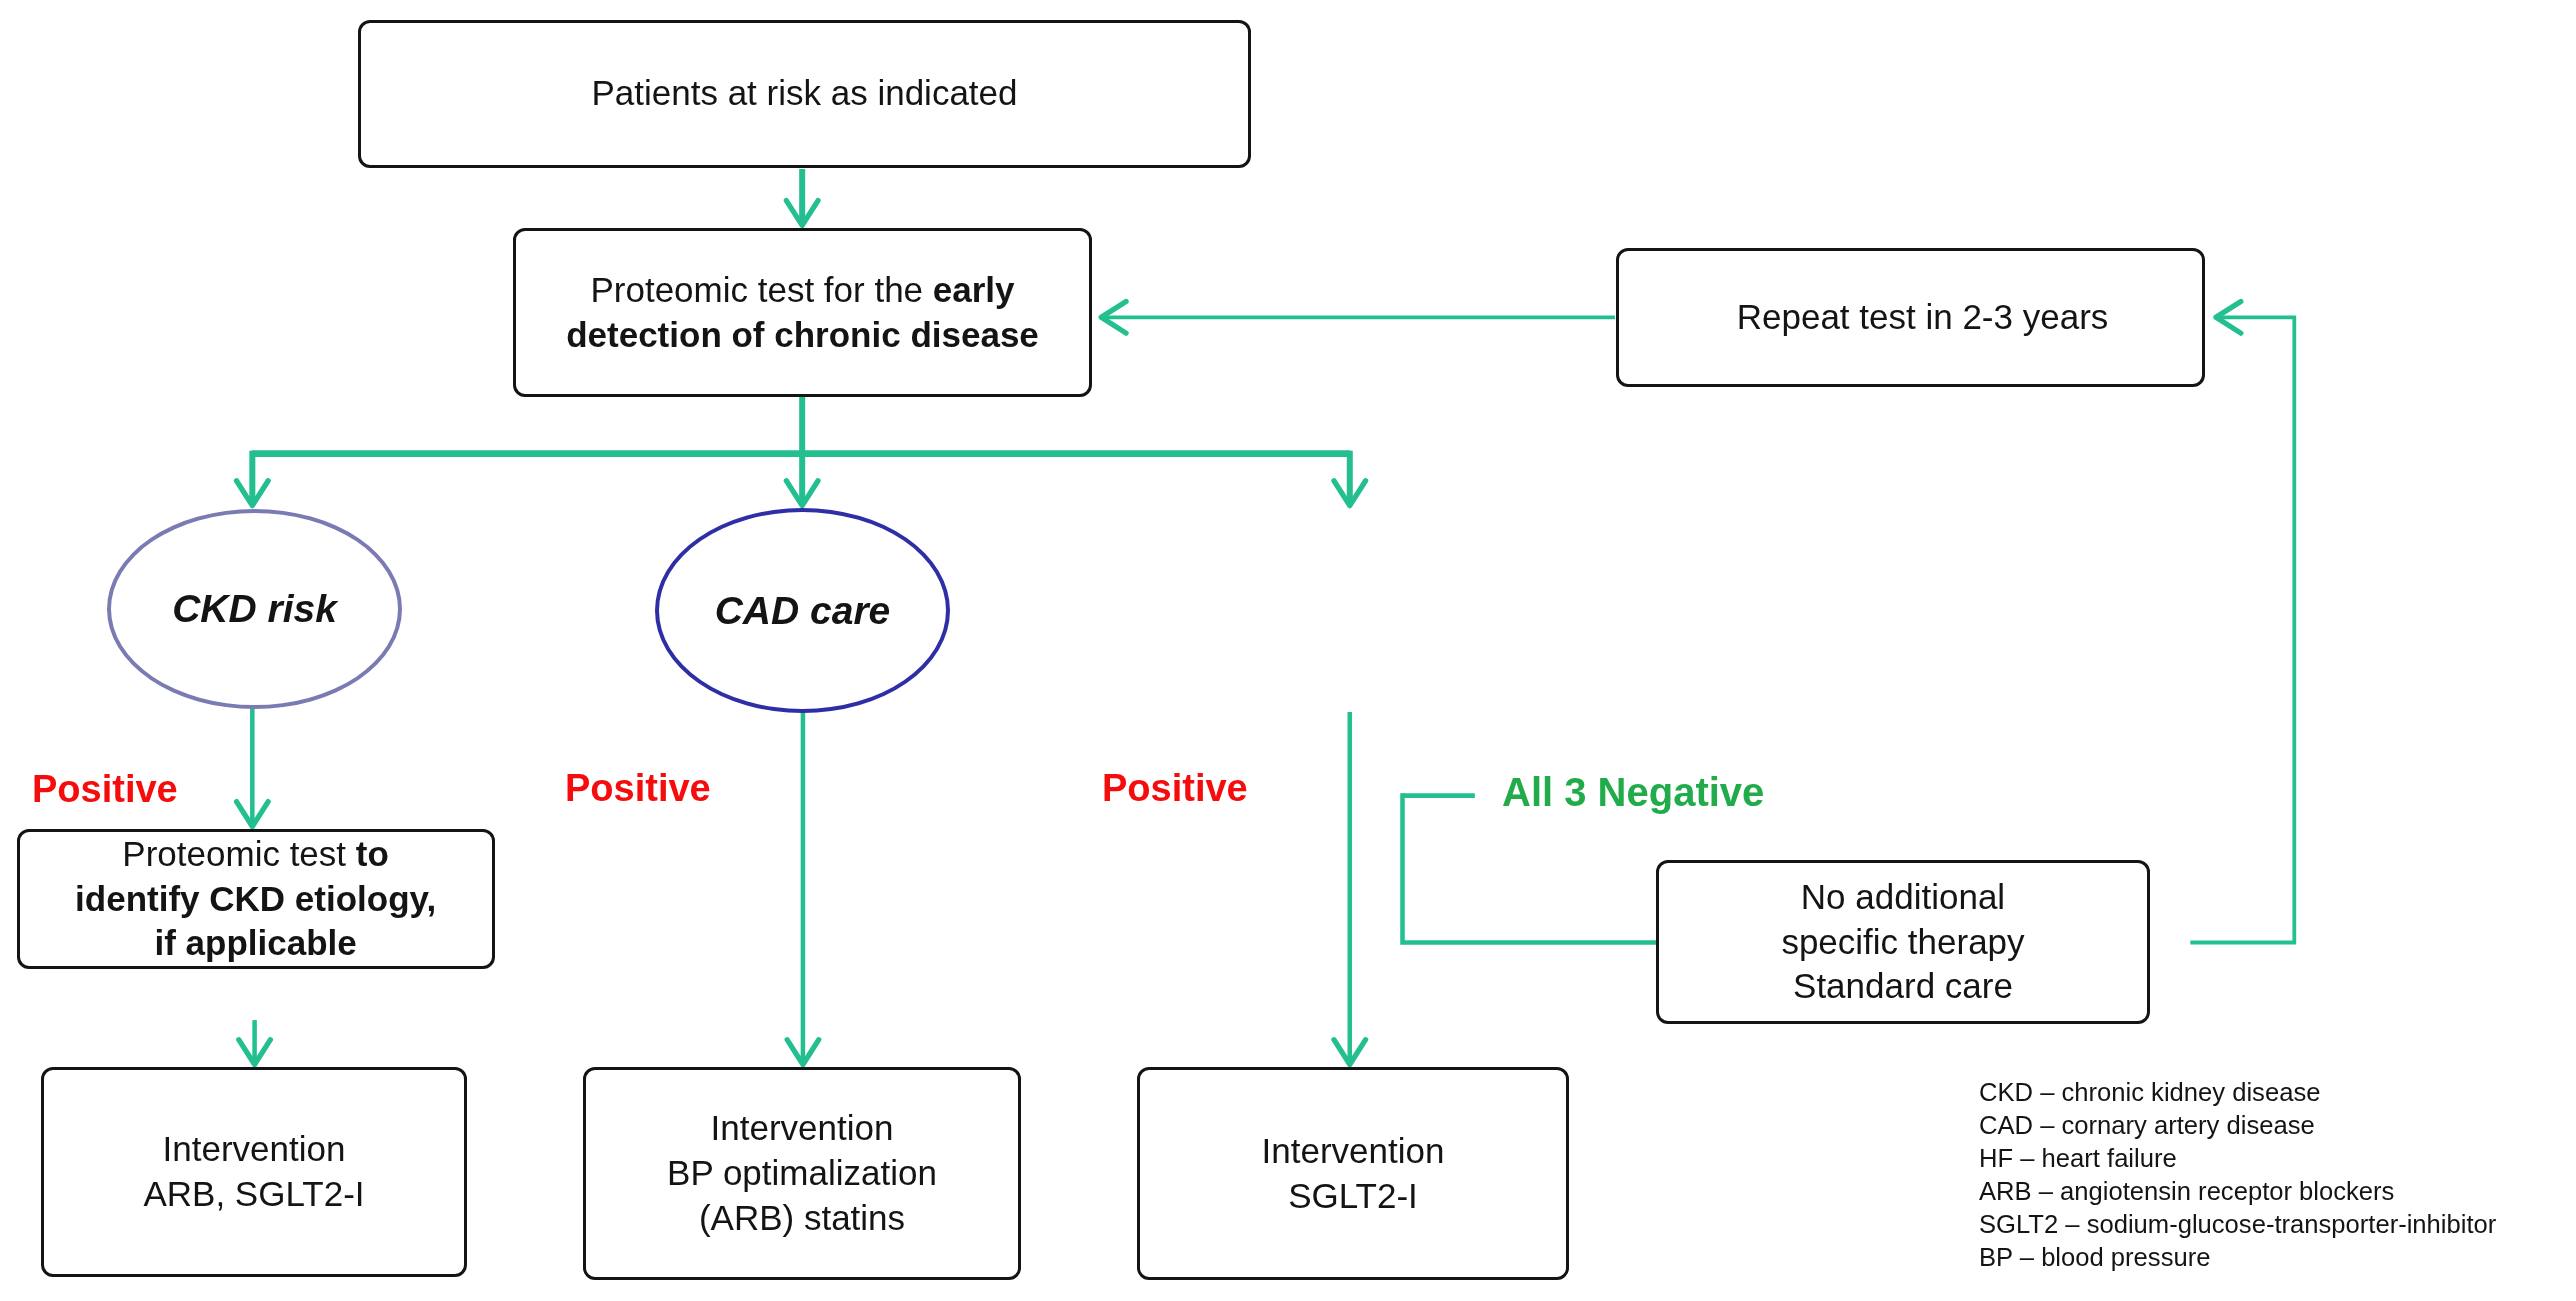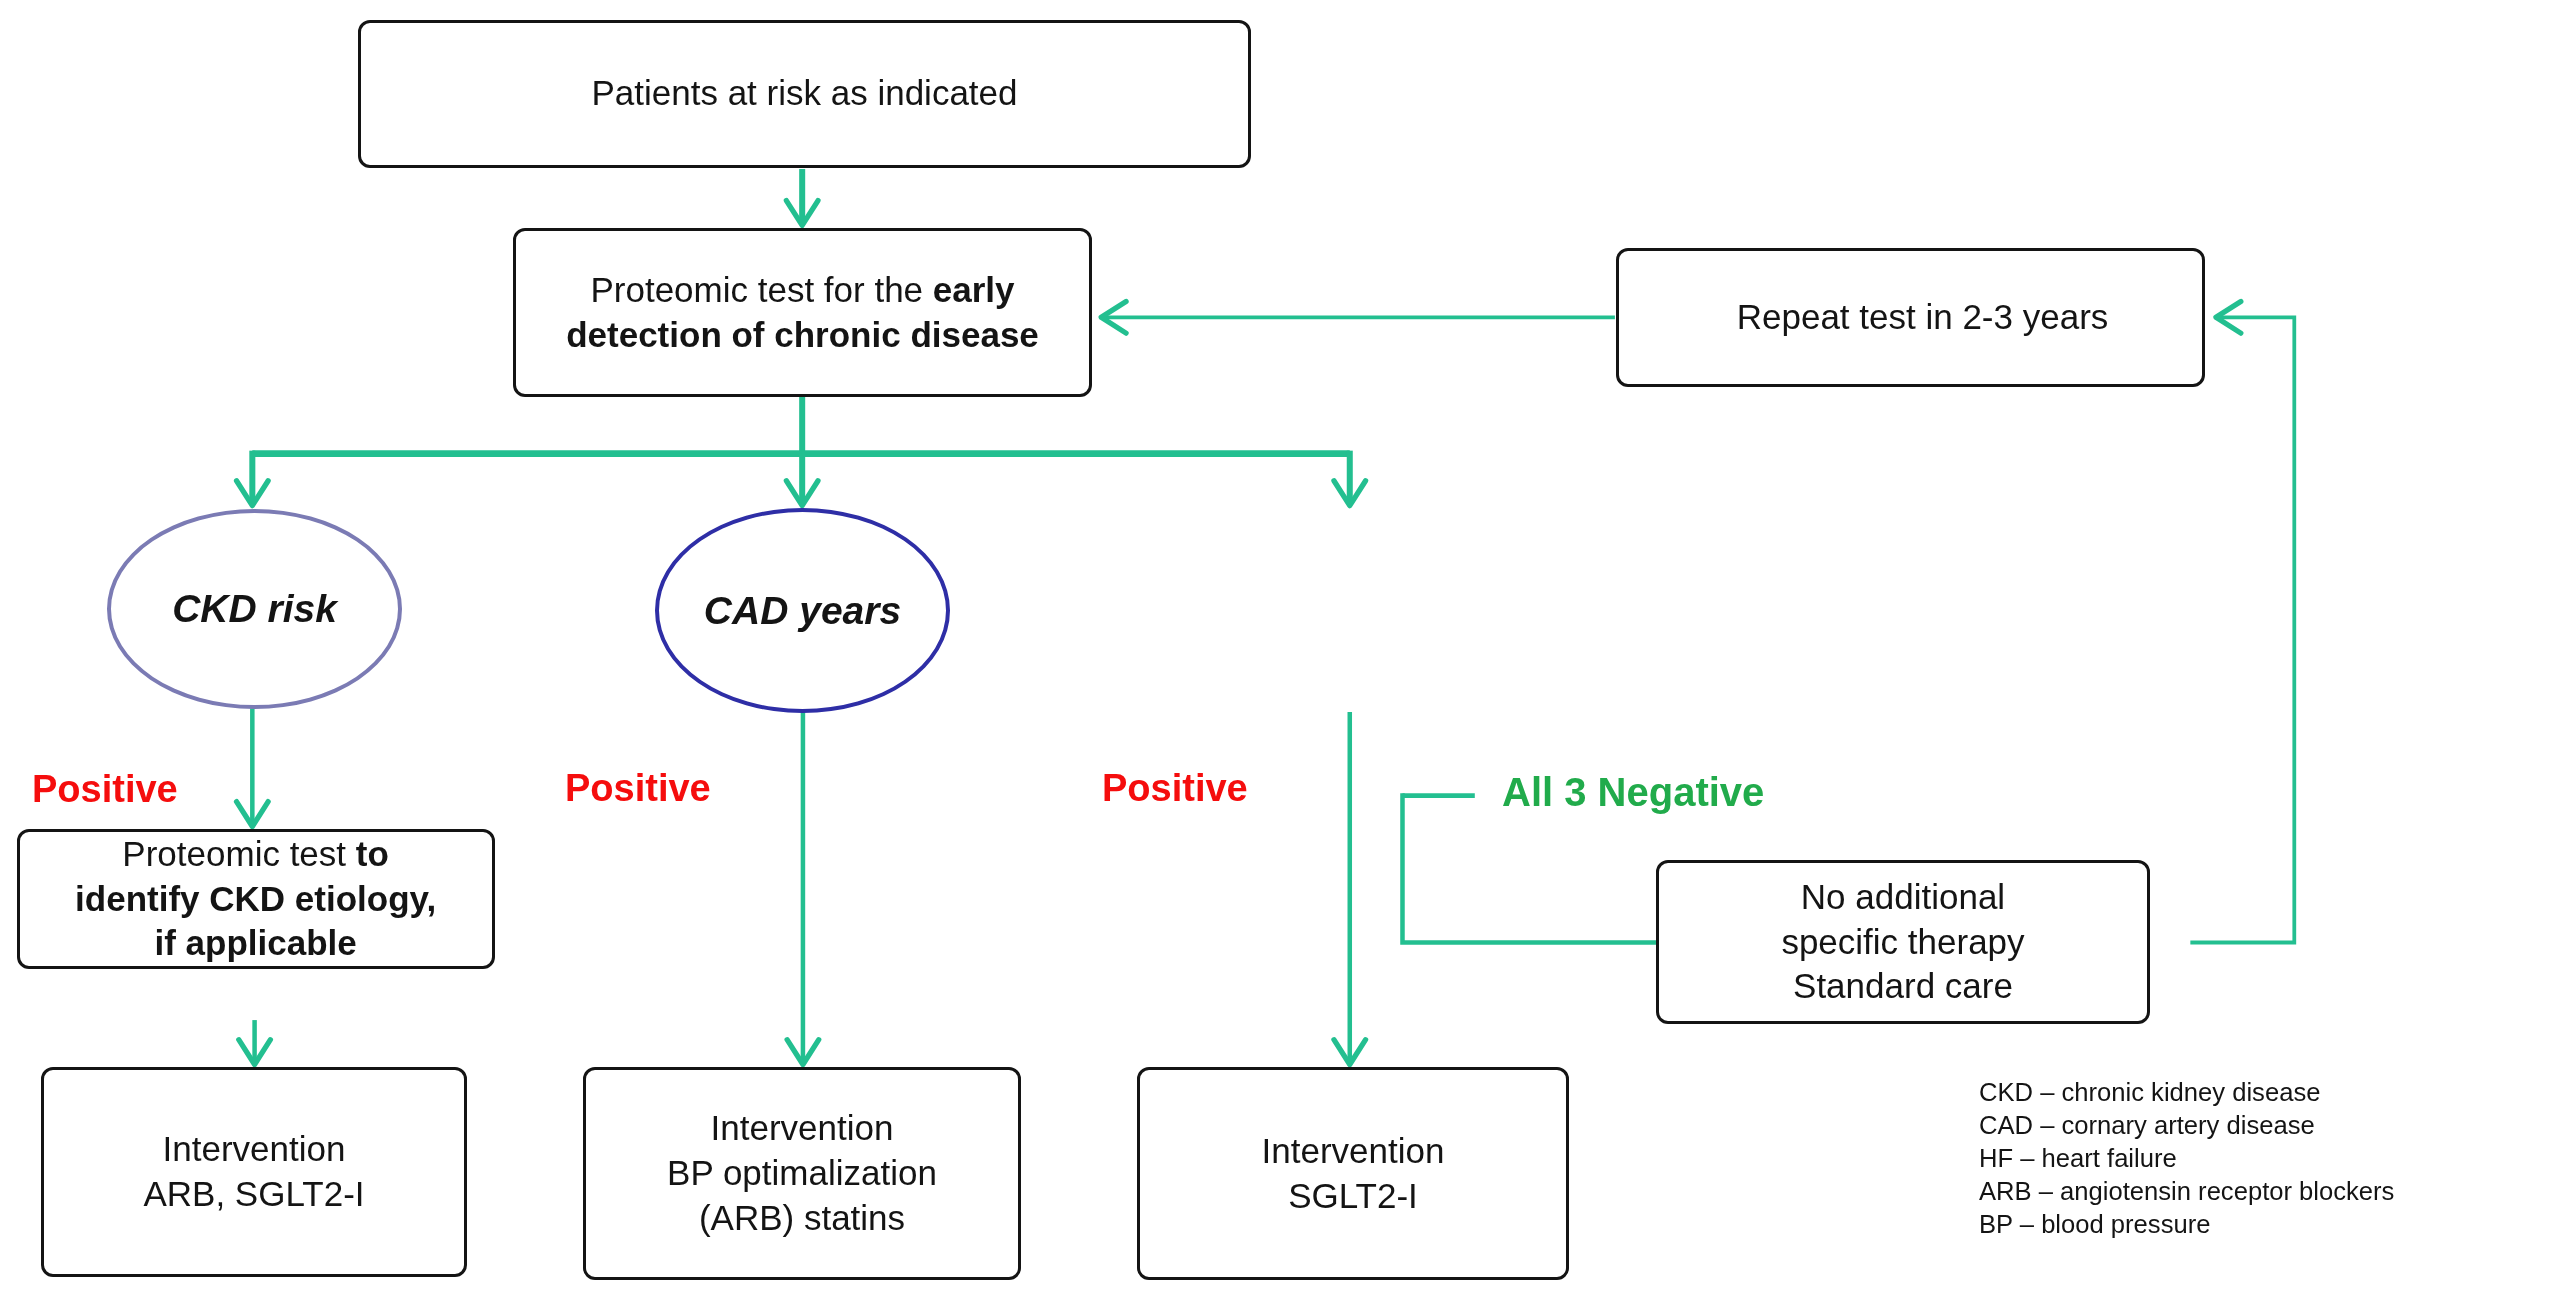--- a/index.html
+++ b/index.html
@@ -146,21 +146,21 @@
 
   <div class="node" style="left:1616px; top:248px; width:589px; height:139px;padding-left:24px;">
     <div class="node-label">Repeat test in 2-3 years</div>
   </div>
 
   <div class="ellipse ellipse-ckd" style="left:107px; top:509px; width:295px; height:200px;">
     <div class="node-label">CKD risk</div>
   </div>
 
   <div class="ellipse ellipse-cad" style="left:655px; top:508px; width:295px; height:205px;">
-    <div class="node-label">CAD years</div>
+    <div class="node-label">CAD care</div>
   </div>
 
 
   <div class="edge-label lbl-positive" style="left:32px; top:768px;">Positive</div>
   <div class="edge-label lbl-positive" style="left:565px; top:767px;">Positive</div>
   <div class="edge-label lbl-positive" style="left:1102px; top:767px;">Positive</div>
   <div class="edge-label lbl-negative" style="left:1502px; top:770px;">All 3 Negative</div>
 
   <div class="node" style="left:16.6px; top:829px; width:478px; height:140px;">
     <div class="node-label"><span>Proteomic test </span><span class="bold">to
@@ -188,17 +188,18 @@
     <div class="node-label" style="font-size:35px;">No additional
 specific therapy
 Standard care</div>
   </div>
 
   <div id="legend">
     <div>CKD – chronic kidney disease</div>
     <div>CAD – cornary artery disease</div>
     <div>HF – heart failure</div>
     <div>ARB – angiotensin receptor blockers</div>
+    <div>SGLT2 – sodium-glucose-transporter-inhibitor</div>
     <div>BP – blood pressure</div>
   </div>
 
 </div>
 
 
 </body></html>

